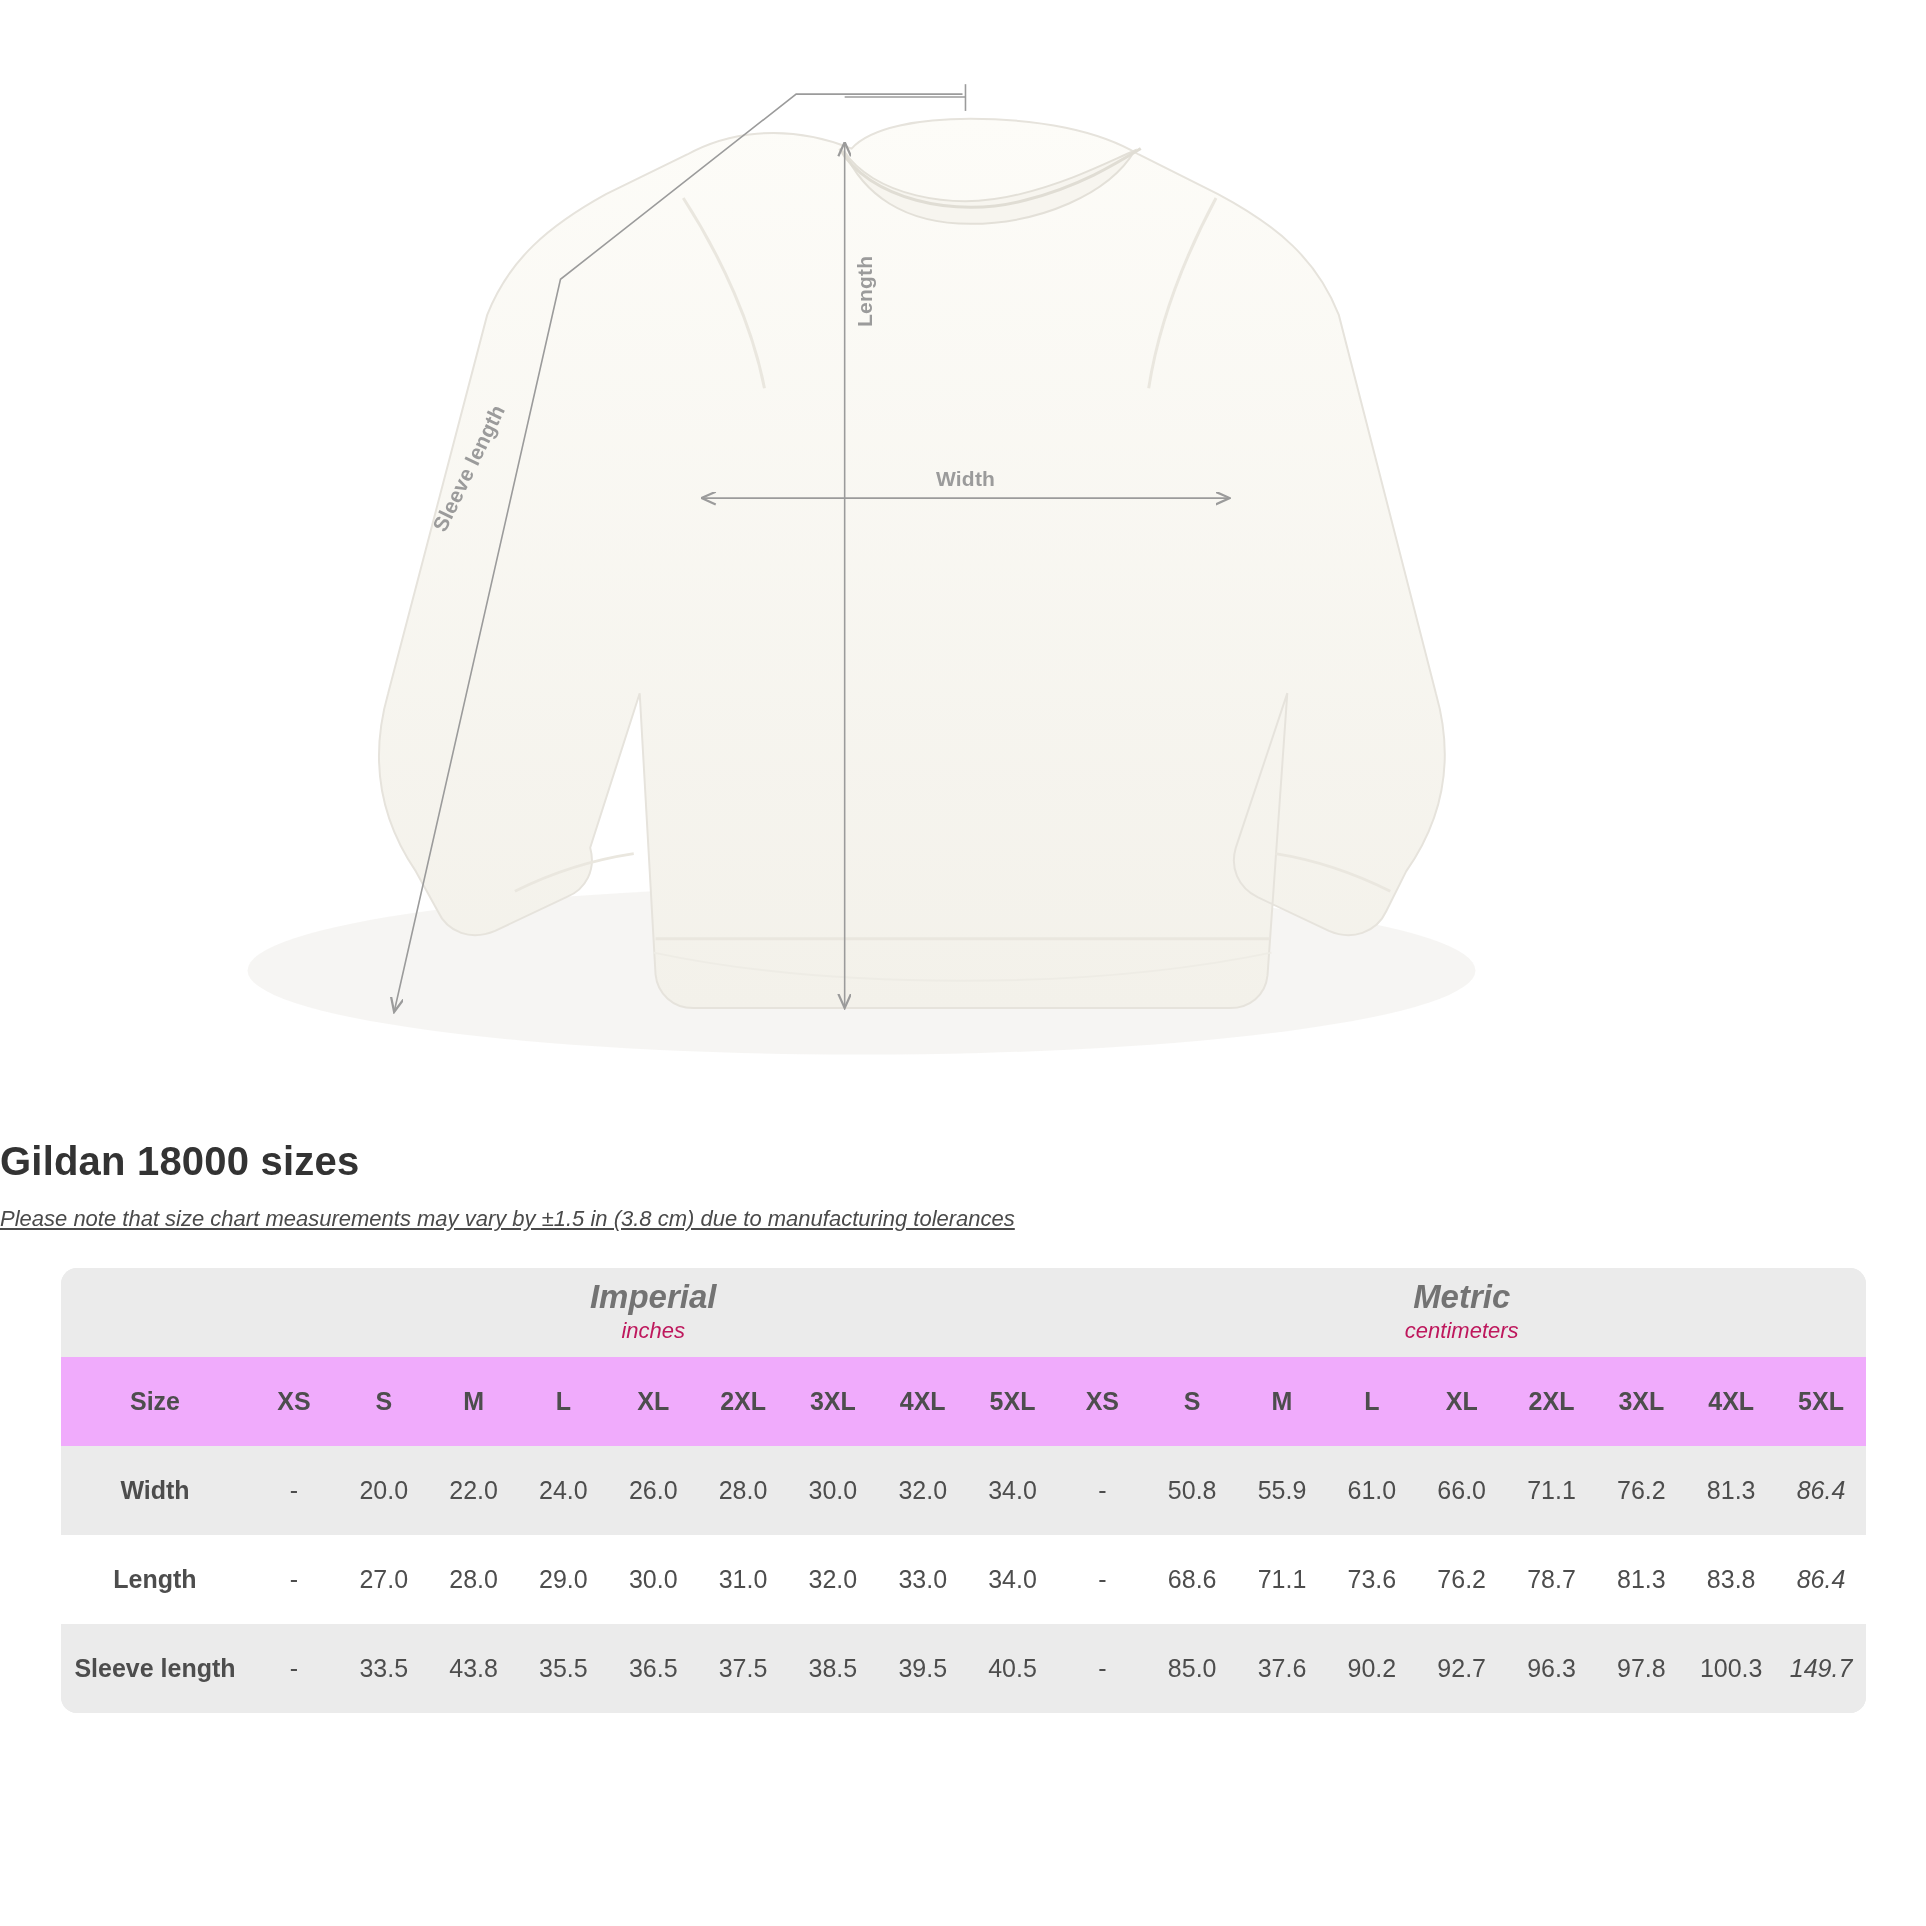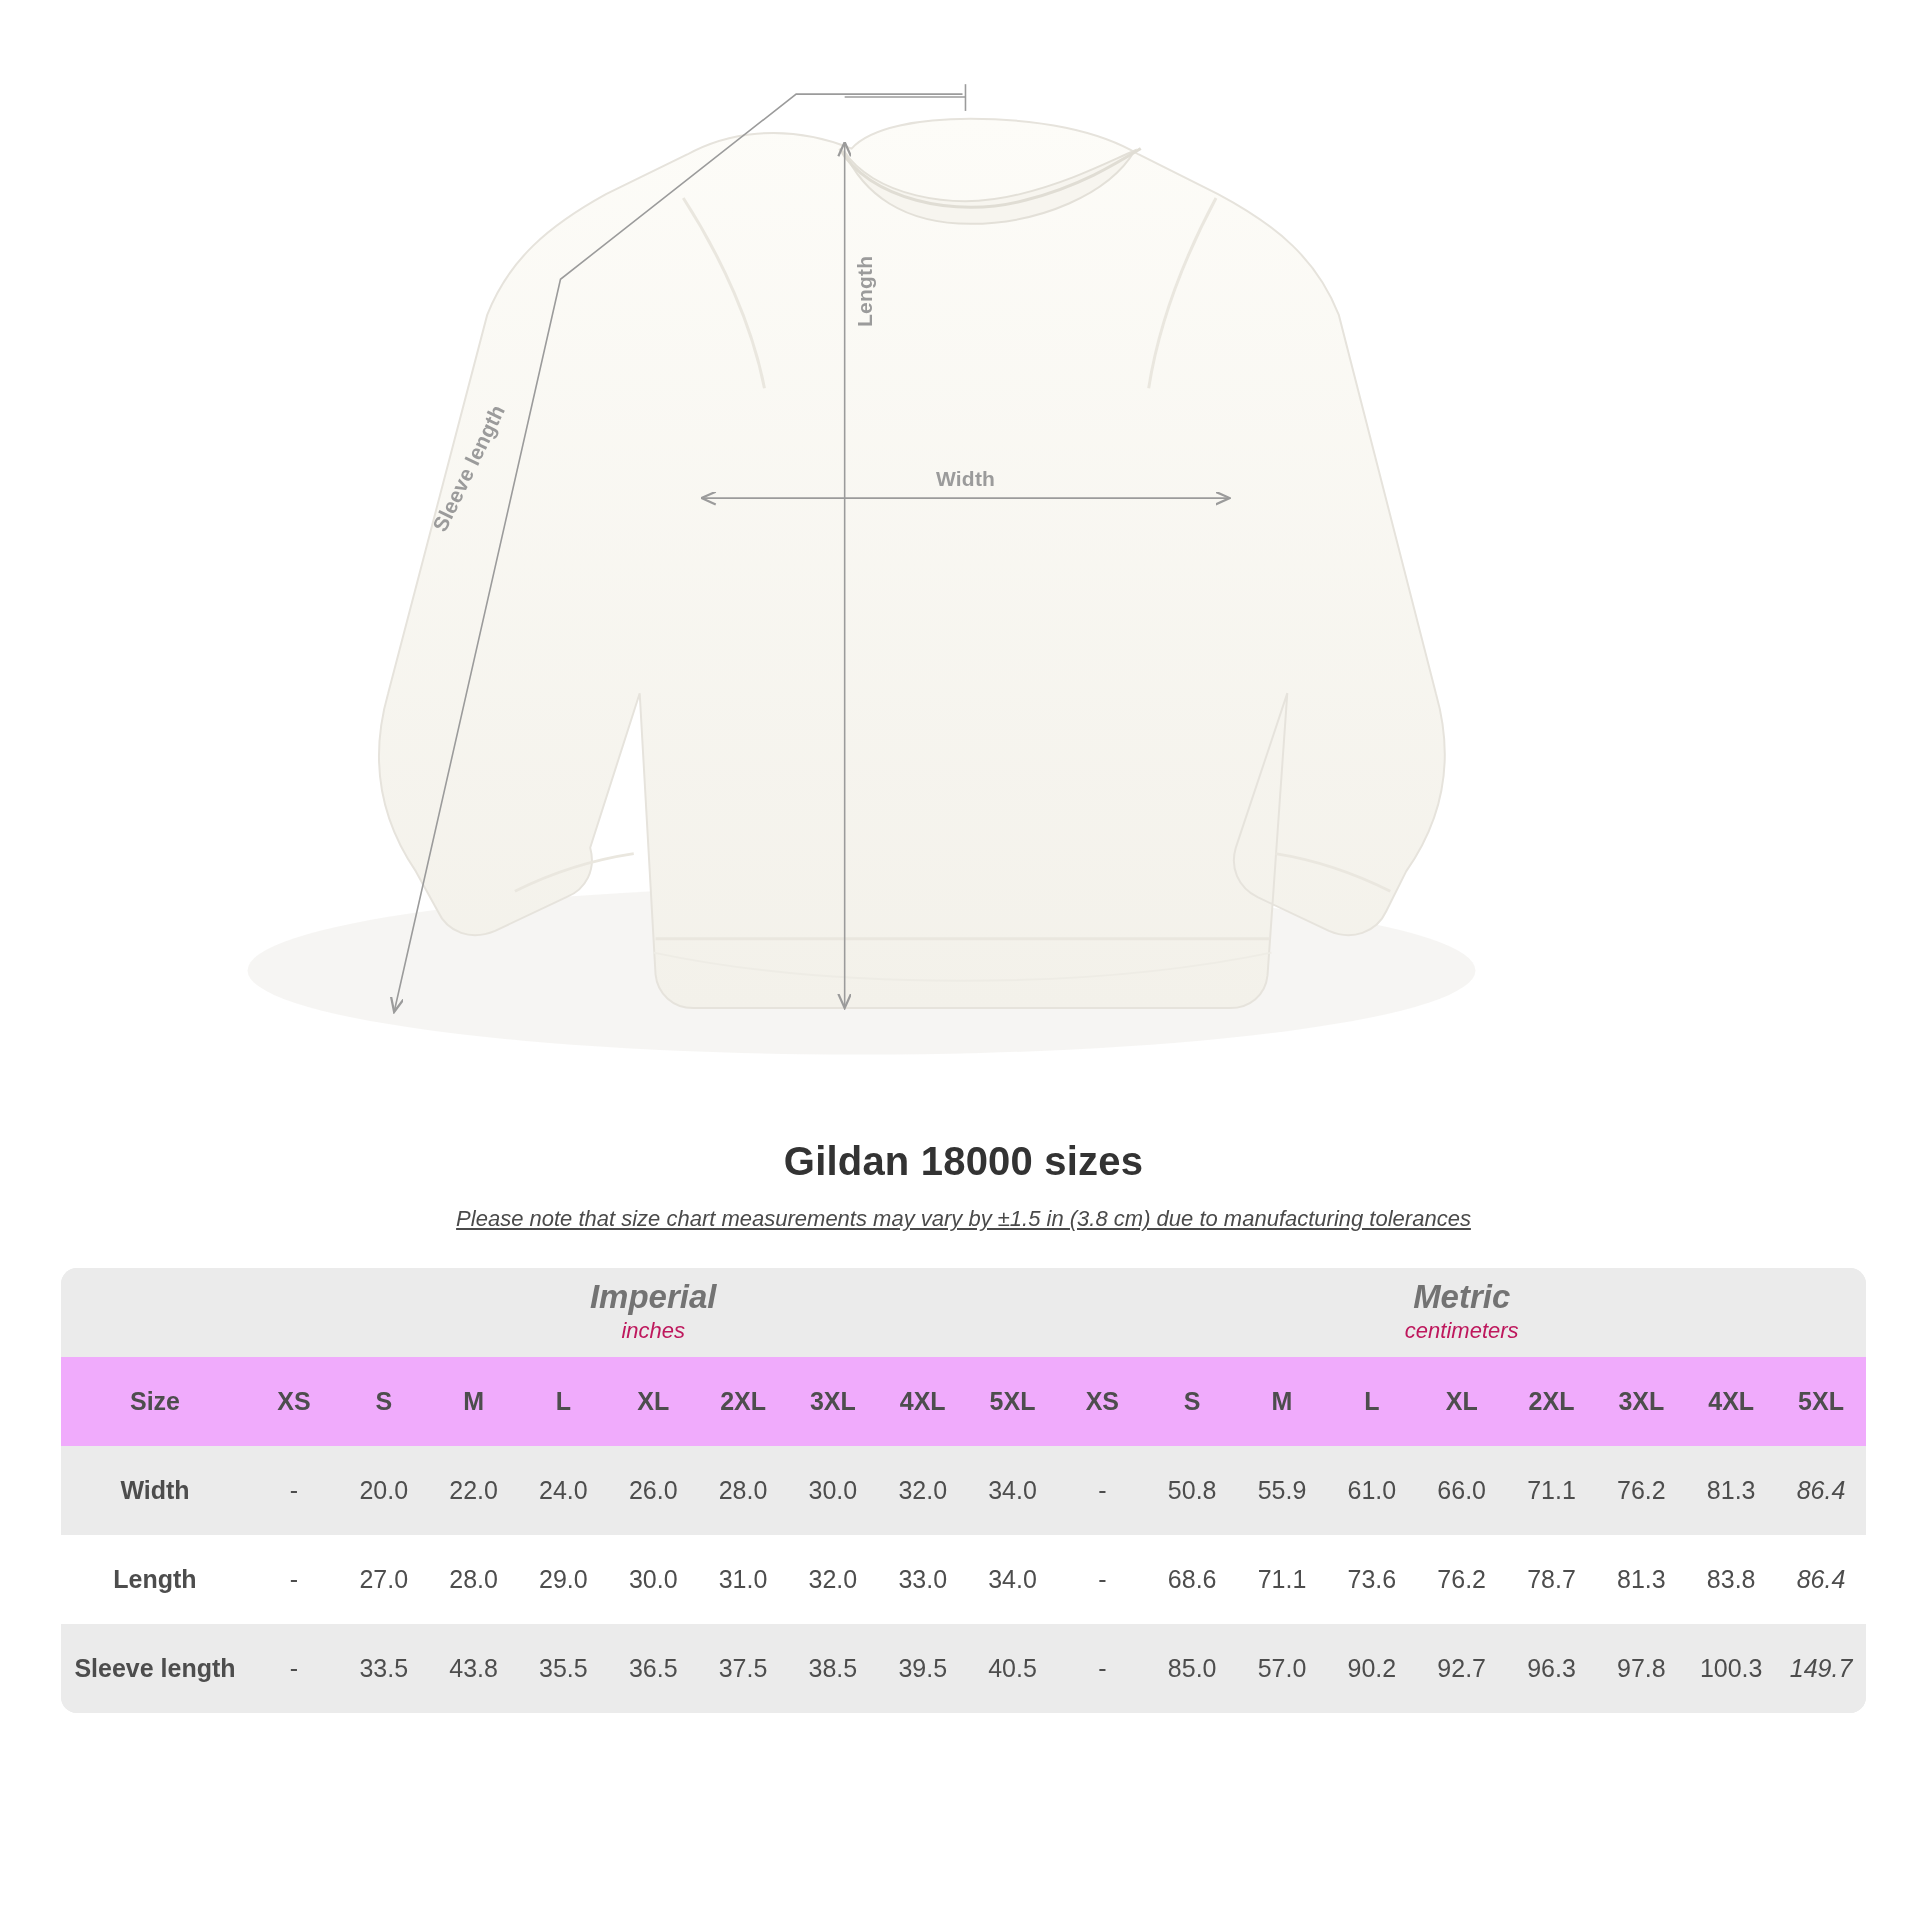--- a/index.html
+++ b/index.html
@@ -47,21 +47,21 @@
     transform-origin: left top;
   }
   .dim-label.sleeve-label {
     left: 428px; top: 525px;
     transform: rotate(-64deg);
     transform-origin: left top;
   }
 
   
   .title-block {
-    text-align: center;
+    text-align: left;
     margin-top: 20px;
   }
   .chart-title {
     font-size: 40px;
     font-weight: bold;
     color: #333333;
     margin: 0;
     letter-spacing: 0.2px;
   }
   .chart-note {
@@ -314,21 +314,21 @@
           <td>33.5</td>
           <td>43.8</td>
           <td>35.5</td>
           <td>36.5</td>
           <td>37.5</td>
           <td>38.5</td>
           <td>39.5</td>
           <td>40.5</td>
           <td>-</td>
           <td>85.0</td>
-          <td>57.0</td>
+          <td>37.6</td>
           <td>90.2</td>
           <td>92.7</td>
           <td>96.3</td>
           <td>97.8</td>
           <td>100.3</td>
           <td>149.7</td>
         </tr>
       </tbody>
     </table>
   </div>

